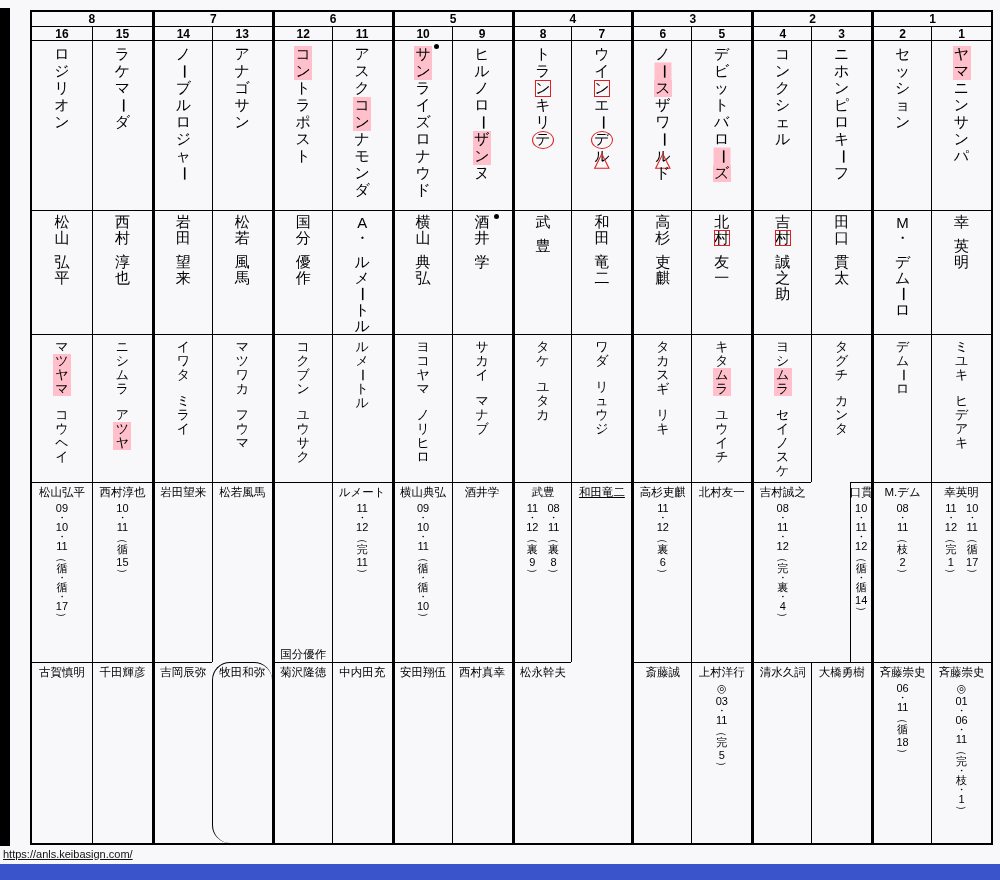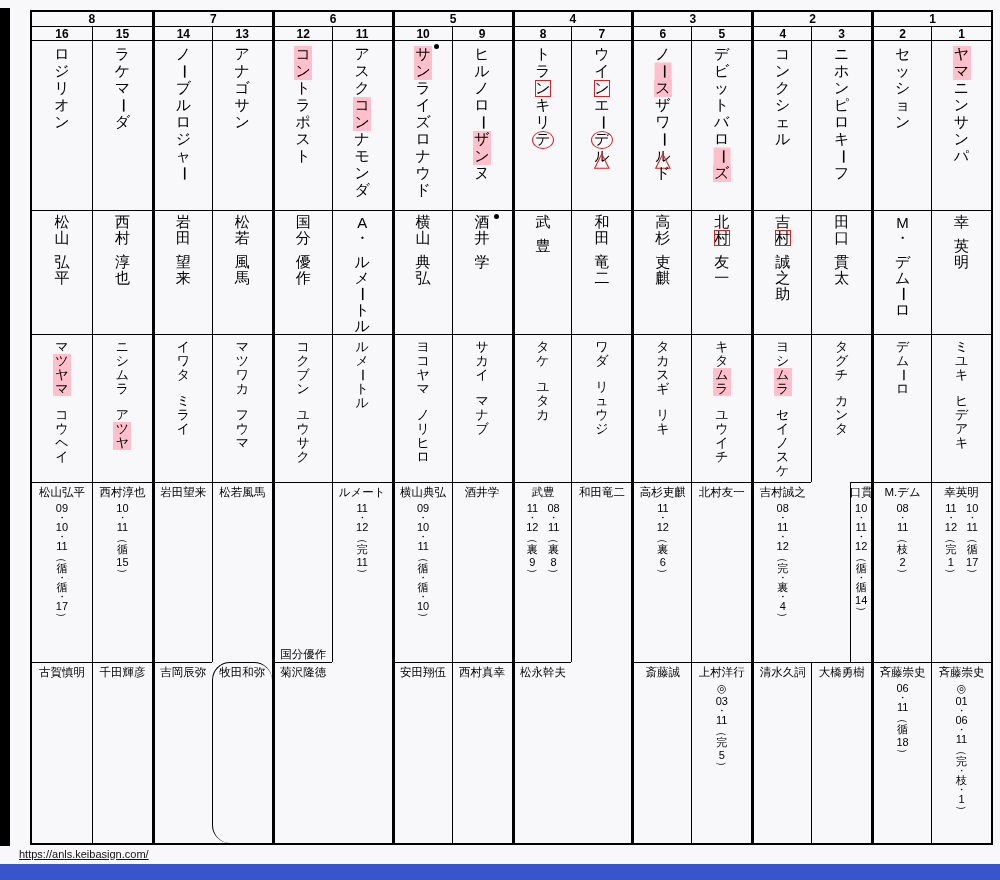--- a/index.html
+++ b/index.html
@@ -27,21 +27,21 @@
   .ann-tri::after{content:"△";position:absolute;left:50%;top:58%;transform:translate(-50%,-50%);color:#e02020;font-size:21px;line-height:1;}
   .dot-marker{position:absolute;top:3px;right:13px;width:5px;height:5px;border-radius:50%;background:#000;}
   .stats-cell{display:flex;flex-direction:column;align-items:center;padding-top:2px;}
   .cell-title{font-size:11.5px;line-height:15px;white-space:nowrap;}
   .vlines{display:flex;flex-direction:row-reverse;justify-content:center;gap:9px;margin-top:2px;}
   .vline{display:flex;flex-direction:column;align-items:center;}
   .tok{display:flex;align-items:center;justify-content:center;font-size:11px;line-height:1;}
   .tok-num{height:13px}.tok-kanji{height:13px}.tok-mark{height:13px}
   .tok-dot{height:6px;font-size:10px}
   .tok-paren{height:9px;transform:rotate(90deg)}
-  .url-footer{position:absolute;left:19px;top:848px;font-size:11px;color:#111;text-decoration:underline;}
+  .url-footer{position:absolute;left:3px;top:848px;font-size:11px;color:#111;text-decoration:underline;}
   .bottom-bar{position:absolute;left:0;top:864px;width:1000px;height:16px;background:#3a55cb;}
 </style>
 </head>
 <body>
 
 <div class="page">
   <div class="left-strip"></div>
   <div class="race-table">
       <div class="cell frame-cell" style="grid-area: 1 / 1 / auto / span 2;">8</div>
       <div class="cell frame-cell bl3" style="grid-area: 1 / 3 / auto / span 2;">7</div>
@@ -322,20 +322,23 @@
             <span class="tok tok-num">11</span>
             <span class="tok tok-dot">・</span>
             <span class="tok tok-num">12</span>
             <span class="tok tok-paren">（</span>
             <span class="tok tok-kanji">完</span>
             <span class="tok tok-num">11</span>
             <span class="tok tok-paren">）</span>
           </div>
         </div>
       </div>
+      <div class="cell stats-cell bt1 bl1" style="grid-area: 7 / 6;">
+        <div class="cell-title">中内田充</div>
+      </div>
       <div class="cell num-cell bt1 bl3" style="grid-area: 2 / 7;">10</div>
       <div class="cell vcell bt1 horse bl3" style="grid-area: 3 / 7;">
         <div class="vpart">
           <span class="vchar hl">サ</span>
           <span class="vchar hl">ン</span>
           <span class="vchar">ラ</span>
           <span class="vchar">イ</span>
           <span class="vchar">ズ</span>
           <span class="vchar">ロ</span>
           <span class="vchar">ナ</span>
@@ -514,21 +517,21 @@
           <span class="vchar">ワ</span>
           <span class="vchar">ダ</span>
         </div>
         <div class="vpart">
           <span class="vchar">リ</span>
           <span class="vchar">ュ</span>
           <span class="vchar">ウ</span>
           <span class="vchar">ジ</span>
         </div>
       </div>
-      <div class="cell stats-cell bt1 bl1" style="grid-area: 6 / 10;">
+      <div class="cell stats-cell bt1 bl1" style="grid-area: 6 / 10; text-decoration: underline;">
         <div class="cell-title">和田竜二</div>
       </div>
       <div class="cell num-cell bt1 bl3" style="grid-area: 2 / 11;">6</div>
       <div class="cell vcell bt1 horse bl3" style="grid-area: 3 / 11;">
         <div class="vpart">
           <span class="vchar">ノ</span>
           <span class="vchar rot hl">ー</span>
           <span class="vchar hl">ス</span>
           <span class="vchar">ザ</span>
           <span class="vchar">ワ</span>

